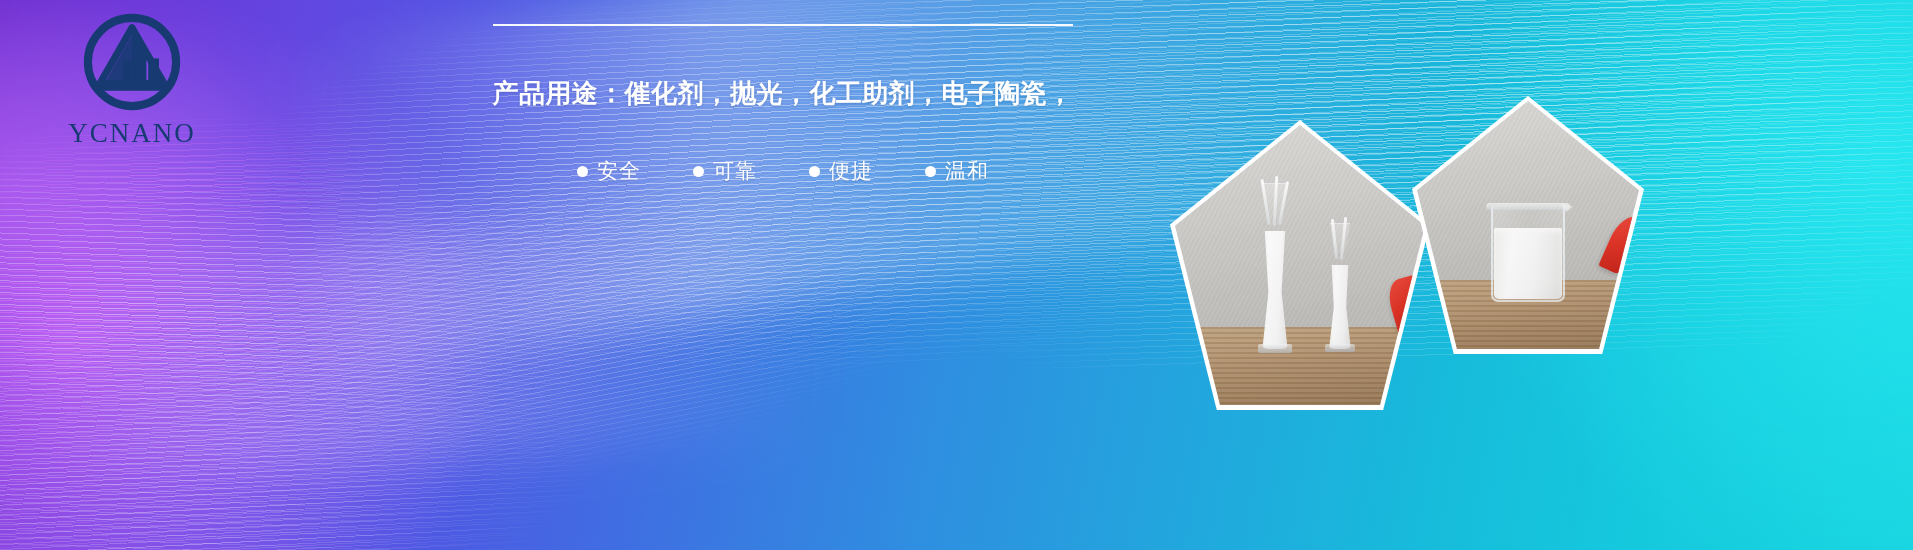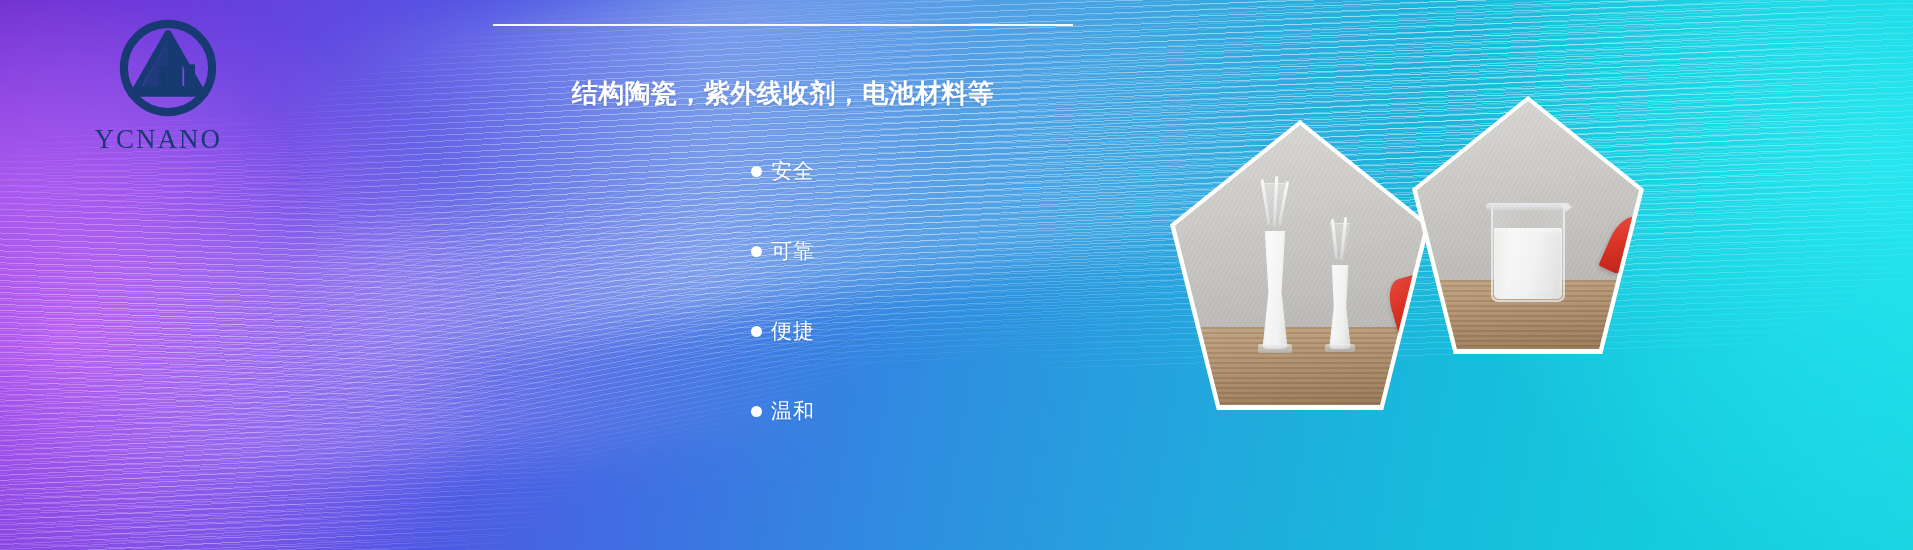--- a/index.html
+++ b/index.html
@@ -183,24 +183,24 @@
   .glow-ribbon2 {
     position:absolute; left:60px; top:230px; width:760px; height:230px;
     background:linear-gradient(95deg, rgba(255,255,255,0) 0%, rgba(230,200,255,.22) 45%, rgba(255,255,255,0) 100%);
     transform:rotate(-4deg);
     filter:blur(26px);
     pointer-events:none;
   }
 
   
   .logo-block {
-    position:absolute; left:42px; top:14px;
+    position:absolute; left:42px; top:8px;
     width:180px; height:150px;
     display:flex; flex-direction:column;
-    align-items:flex-end;
+    align-items:center;
   }
   .logo-mark { width:108px; height:108px; display:block; }
   .logo-word {
     margin-top:2px;
     font-family:"Liberation Serif","DejaVu Serif",serif;
     font-size:27px;
     letter-spacing:2.0px;
     font-weight:400;
     color:#173a72;
     white-space:nowrap;
@@ -244,21 +244,20 @@
     text-shadow:0 1px 3px rgba(20,40,90,.22);
   }
   .desc .line { display:block; white-space:nowrap; }
 
   .features {
     margin-top:43px;
     display:flex;
     align-items:center;
     justify-content:center;
     gap:52px;
-    flex-direction:column;
   }
   .feature {
     display:flex; align-items:center; gap:9px;
     white-space:nowrap;
   }
   .bullet {
     width:11px; height:11px;
     border-radius:50%;
     background:#ffffff;
     flex:0 0 auto;
@@ -459,21 +458,21 @@
     </svg>
     <div class="logo-word">YCNANO</div>
   </div>
 
   <div class="center">
 
 
     <div class="divider"></div>
 
     <div class="desc">
-      <span class="line">结构陶瓷，紫外线收剂，电池材料等</span>
+      <span class="line">产品用途：催化剂，抛光，化工助剂，电子陶瓷，</span>
     </div>
 
     <div class="features">
       <div class="feature">
         <span class="bullet"></span>
         <span class="feature-label">安全</span>
       </div>
       <div class="feature">
         <span class="bullet"></span>
         <span class="feature-label">可靠</span>

